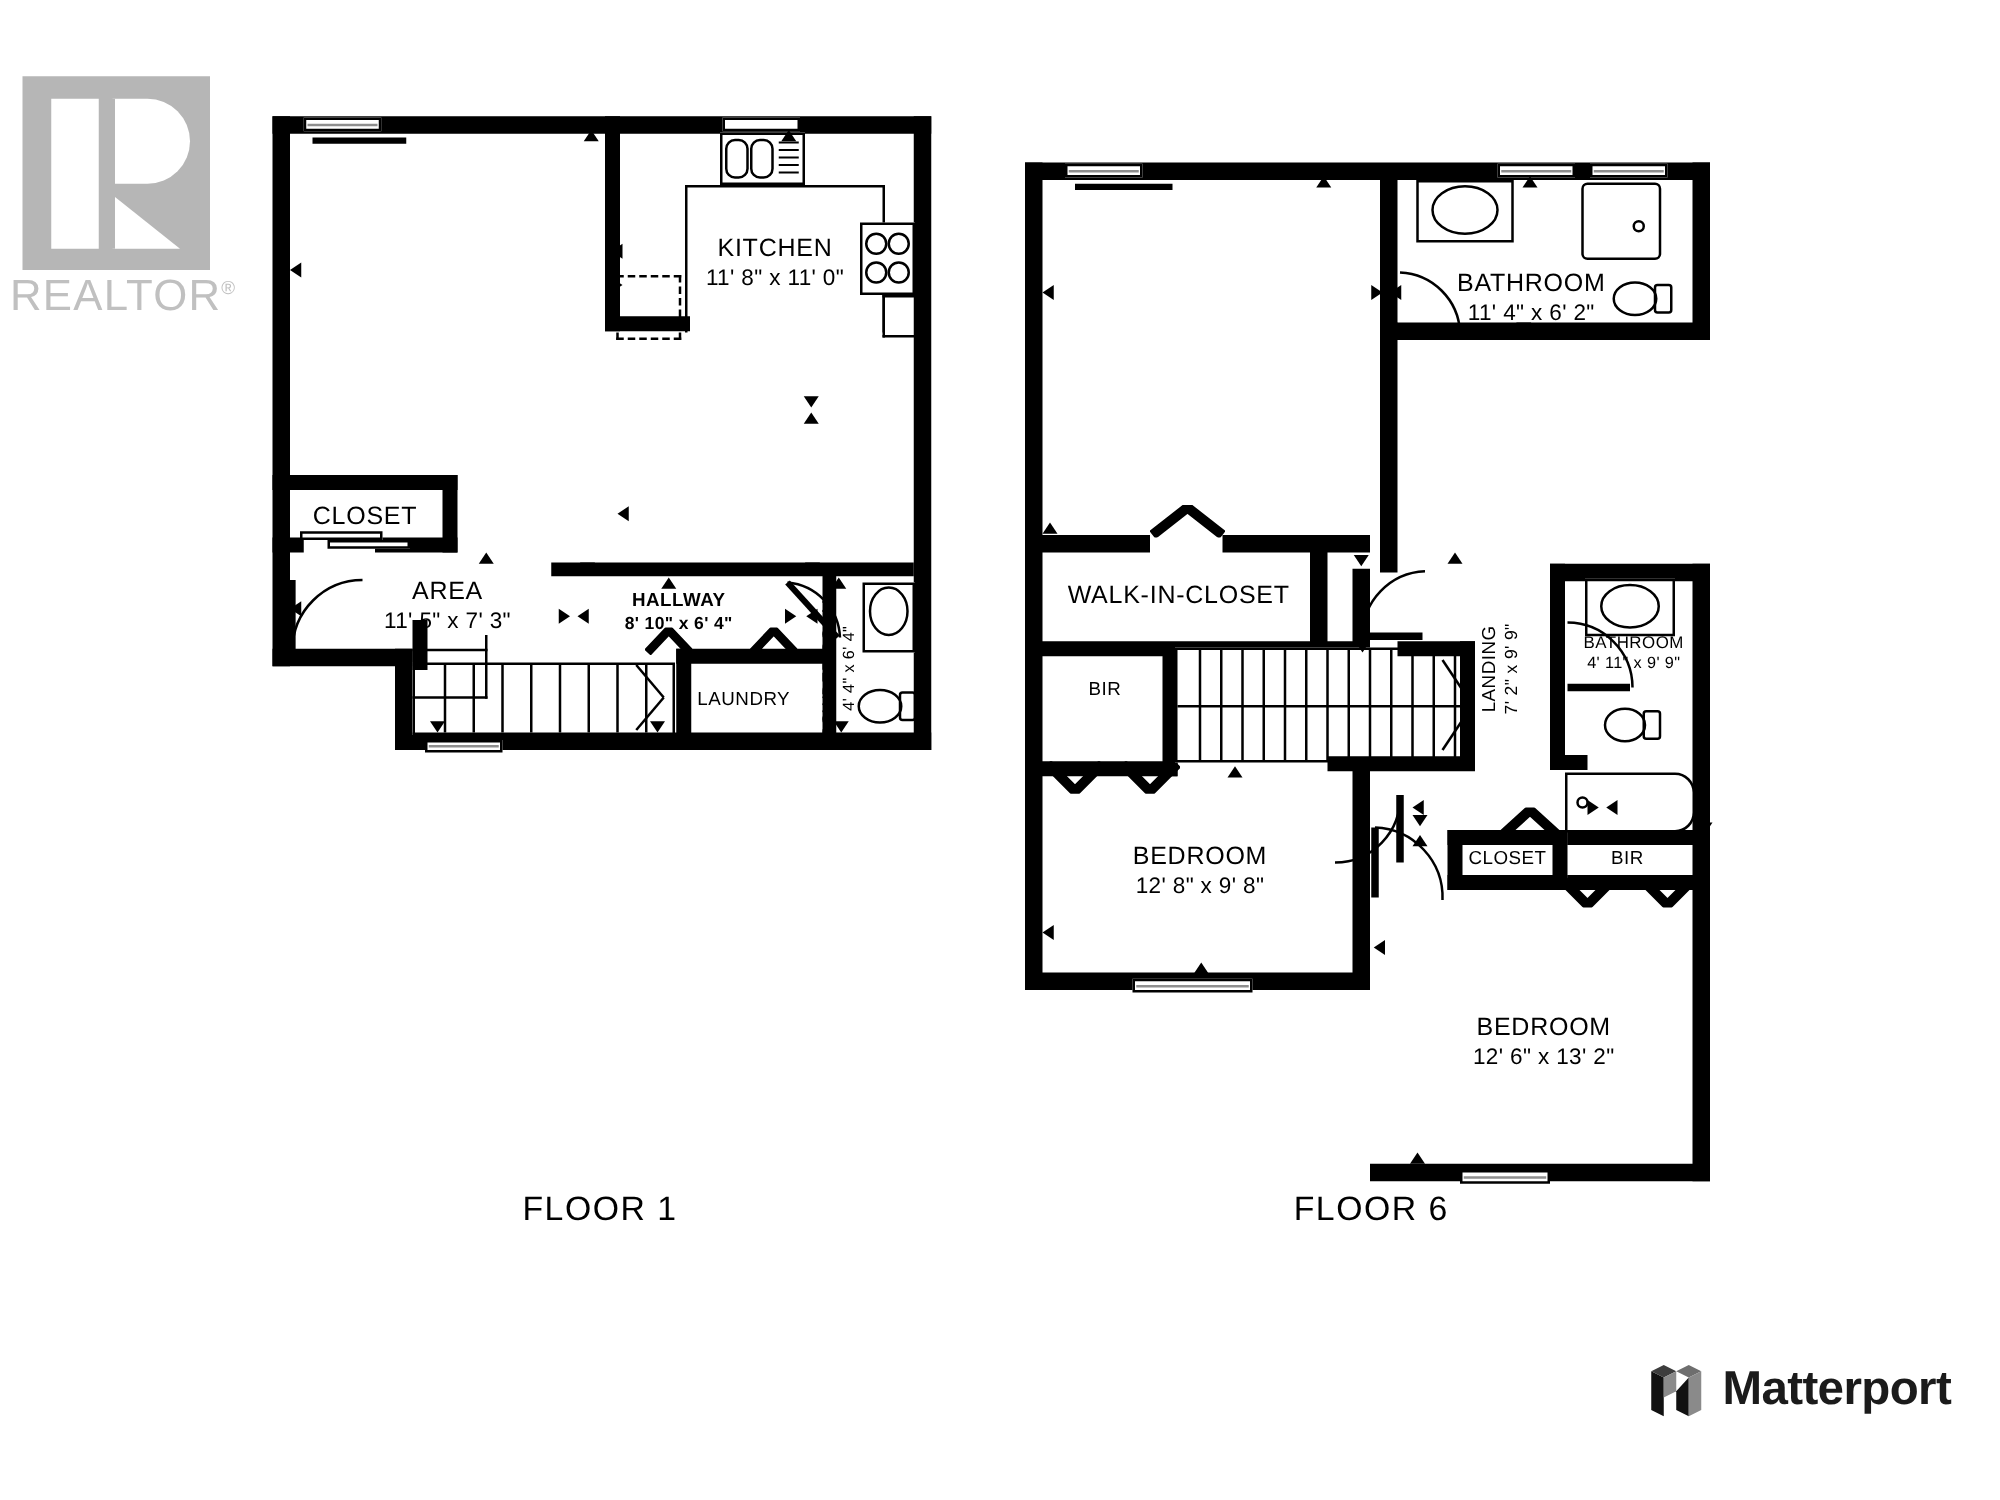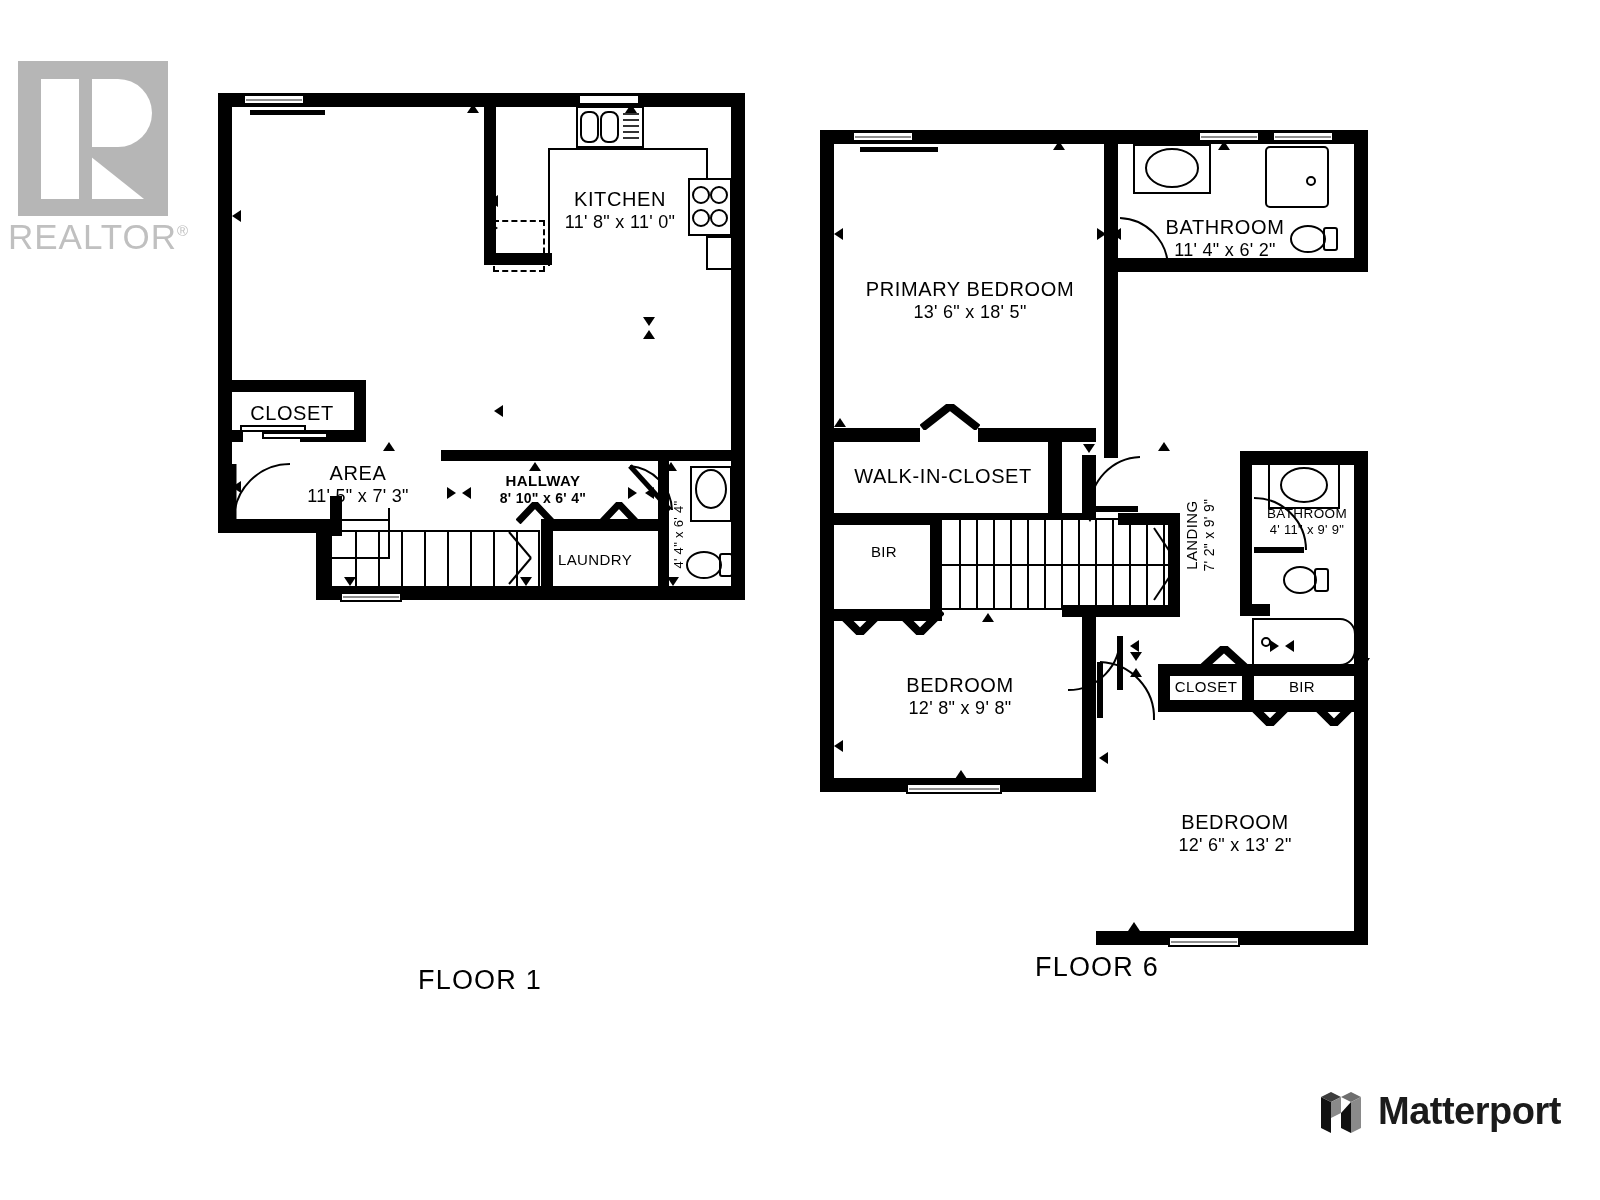--- a/index.html
+++ b/index.html
@@ -225,21 +225,21 @@
       <div class="dm">8' 10" x 6' 4"</div>
     </div>
     <div class="lbl sm" style="left:530px;top:551px;width:130px;">
       <div class="nm">LAUNDRY</div>
     </div>
     <div class="lbl xs vert" style="left:606px;top:519px;width:130px;transform:rotate(-90deg);">
       <div class="nm">POWDER ROOM</div>
       <div class="dm">4' 4" x 6' 4"</div>
     </div>
 
-    <div class="floorlabel" style="left:418px;top:952px;margin-top:13px;">FLOOR 1</div>
+    <div class="floorlabel" style="left:418px;top:952px;">FLOOR 1</div>
   </div>
 
   <div class="plan" id="floor2" style="left:0;top:0;width:1600px;height:1000px;">
 
     <div class="w" style="left:820px;top:130px;width:548px;height:14px;"></div>
     <div class="w" style="left:820px;top:130px;width:14px;height:662px;"></div>
     <div class="w" style="left:820px;top:778px;width:276px;height:14px;"></div>
     <div class="w" style="left:1082px;top:455px;width:14px;height:337px;"></div>
     <div class="w" style="left:1354px;top:130px;width:14px;height:142px;"></div>
     <div class="w" style="left:1104px;top:258px;width:264px;height:14px;"></div>
@@ -403,24 +403,20 @@
     <div class="arrowD" style="left:1358px;top:658px;"></div>
     <div class="arrowD" style="left:1130px;top:652px;"></div>
     <div class="arrowU" style="left:1130px;top:668px;"></div>
     <div class="arrowL" style="left:834px;top:740px;"></div>
     <div class="arrowU" style="left:955px;top:770px;"></div>
     <div class="arrowR" style="left:1084px;top:752px;"></div>
     <div class="arrowL" style="left:1099px;top:752px;"></div>
     <div class="arrowR" style="left:1356px;top:752px;"></div>
     <div class="arrowU" style="left:1128px;top:922px;"></div>
 
-    <div class="lbl" style="left:845px;top:278px;width:250px;">
-      <div class="nm">PRIMARY BEDROOM</div>
-      <div class="dm">13' 6" x 18' 5"</div>
-    </div>
     <div class="lbl" style="left:1115px;top:216px;width:220px;">
       <div class="nm">BATHROOM</div>
       <div class="dm">11' 4" x 6' 2"</div>
     </div>
     <div class="lbl" style="left:838px;top:465px;width:210px;">
       <div class="nm">WALK-IN-CLOSET</div>
     </div>
     <div class="lbl sm" style="left:838px;top:543px;width:92px;">
       <div class="nm">BIR</div>
     </div>

